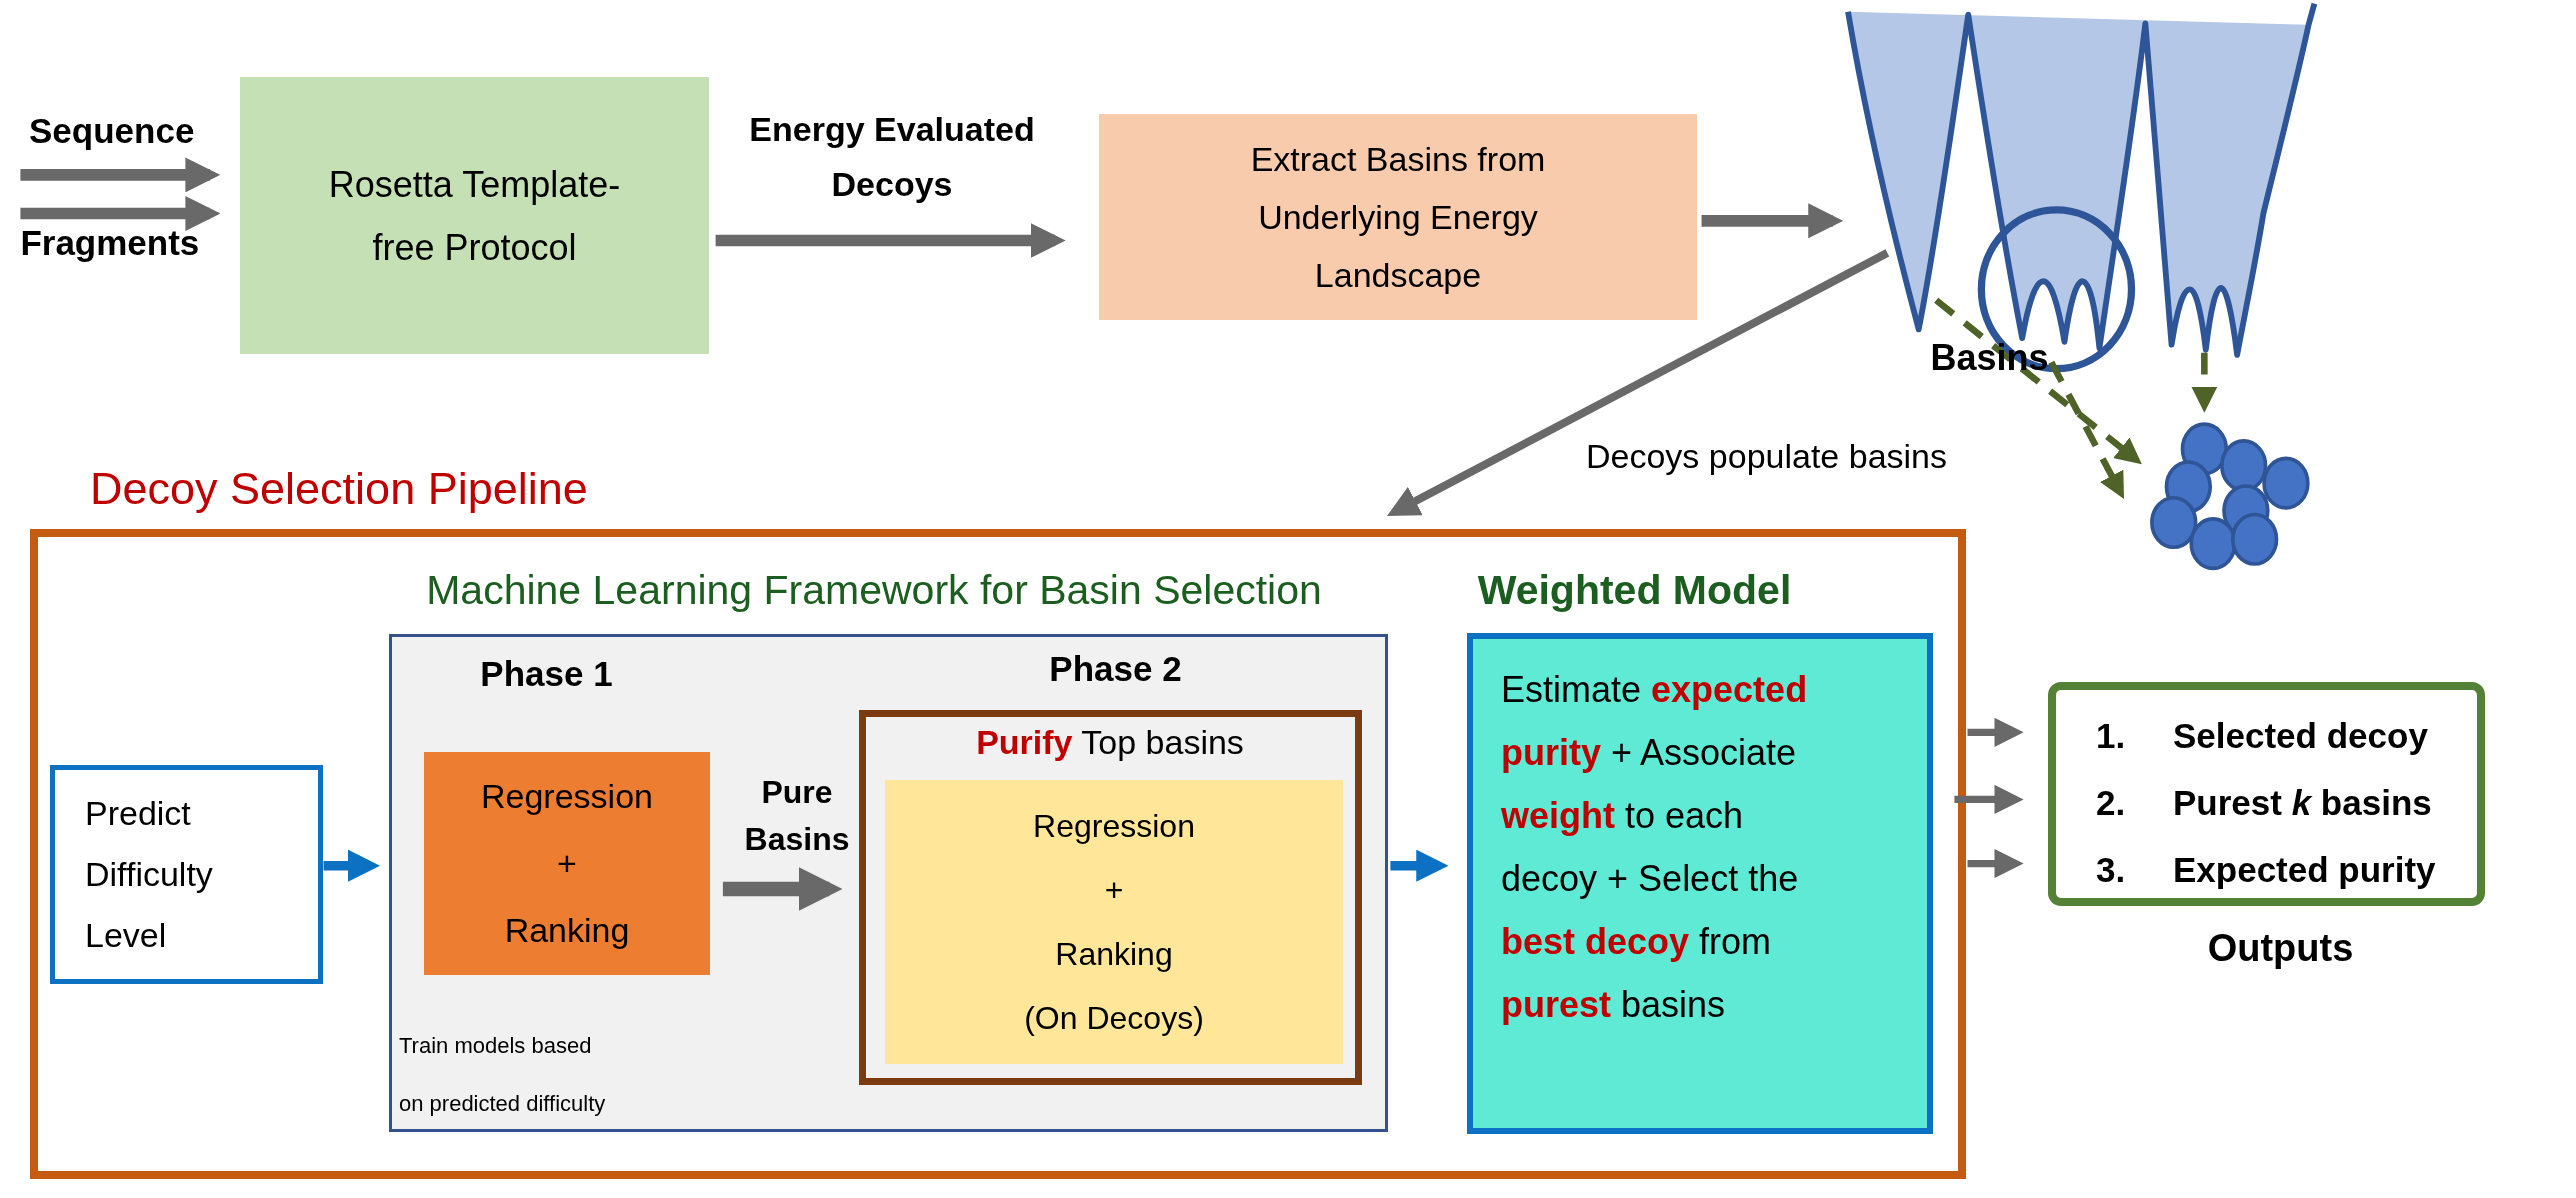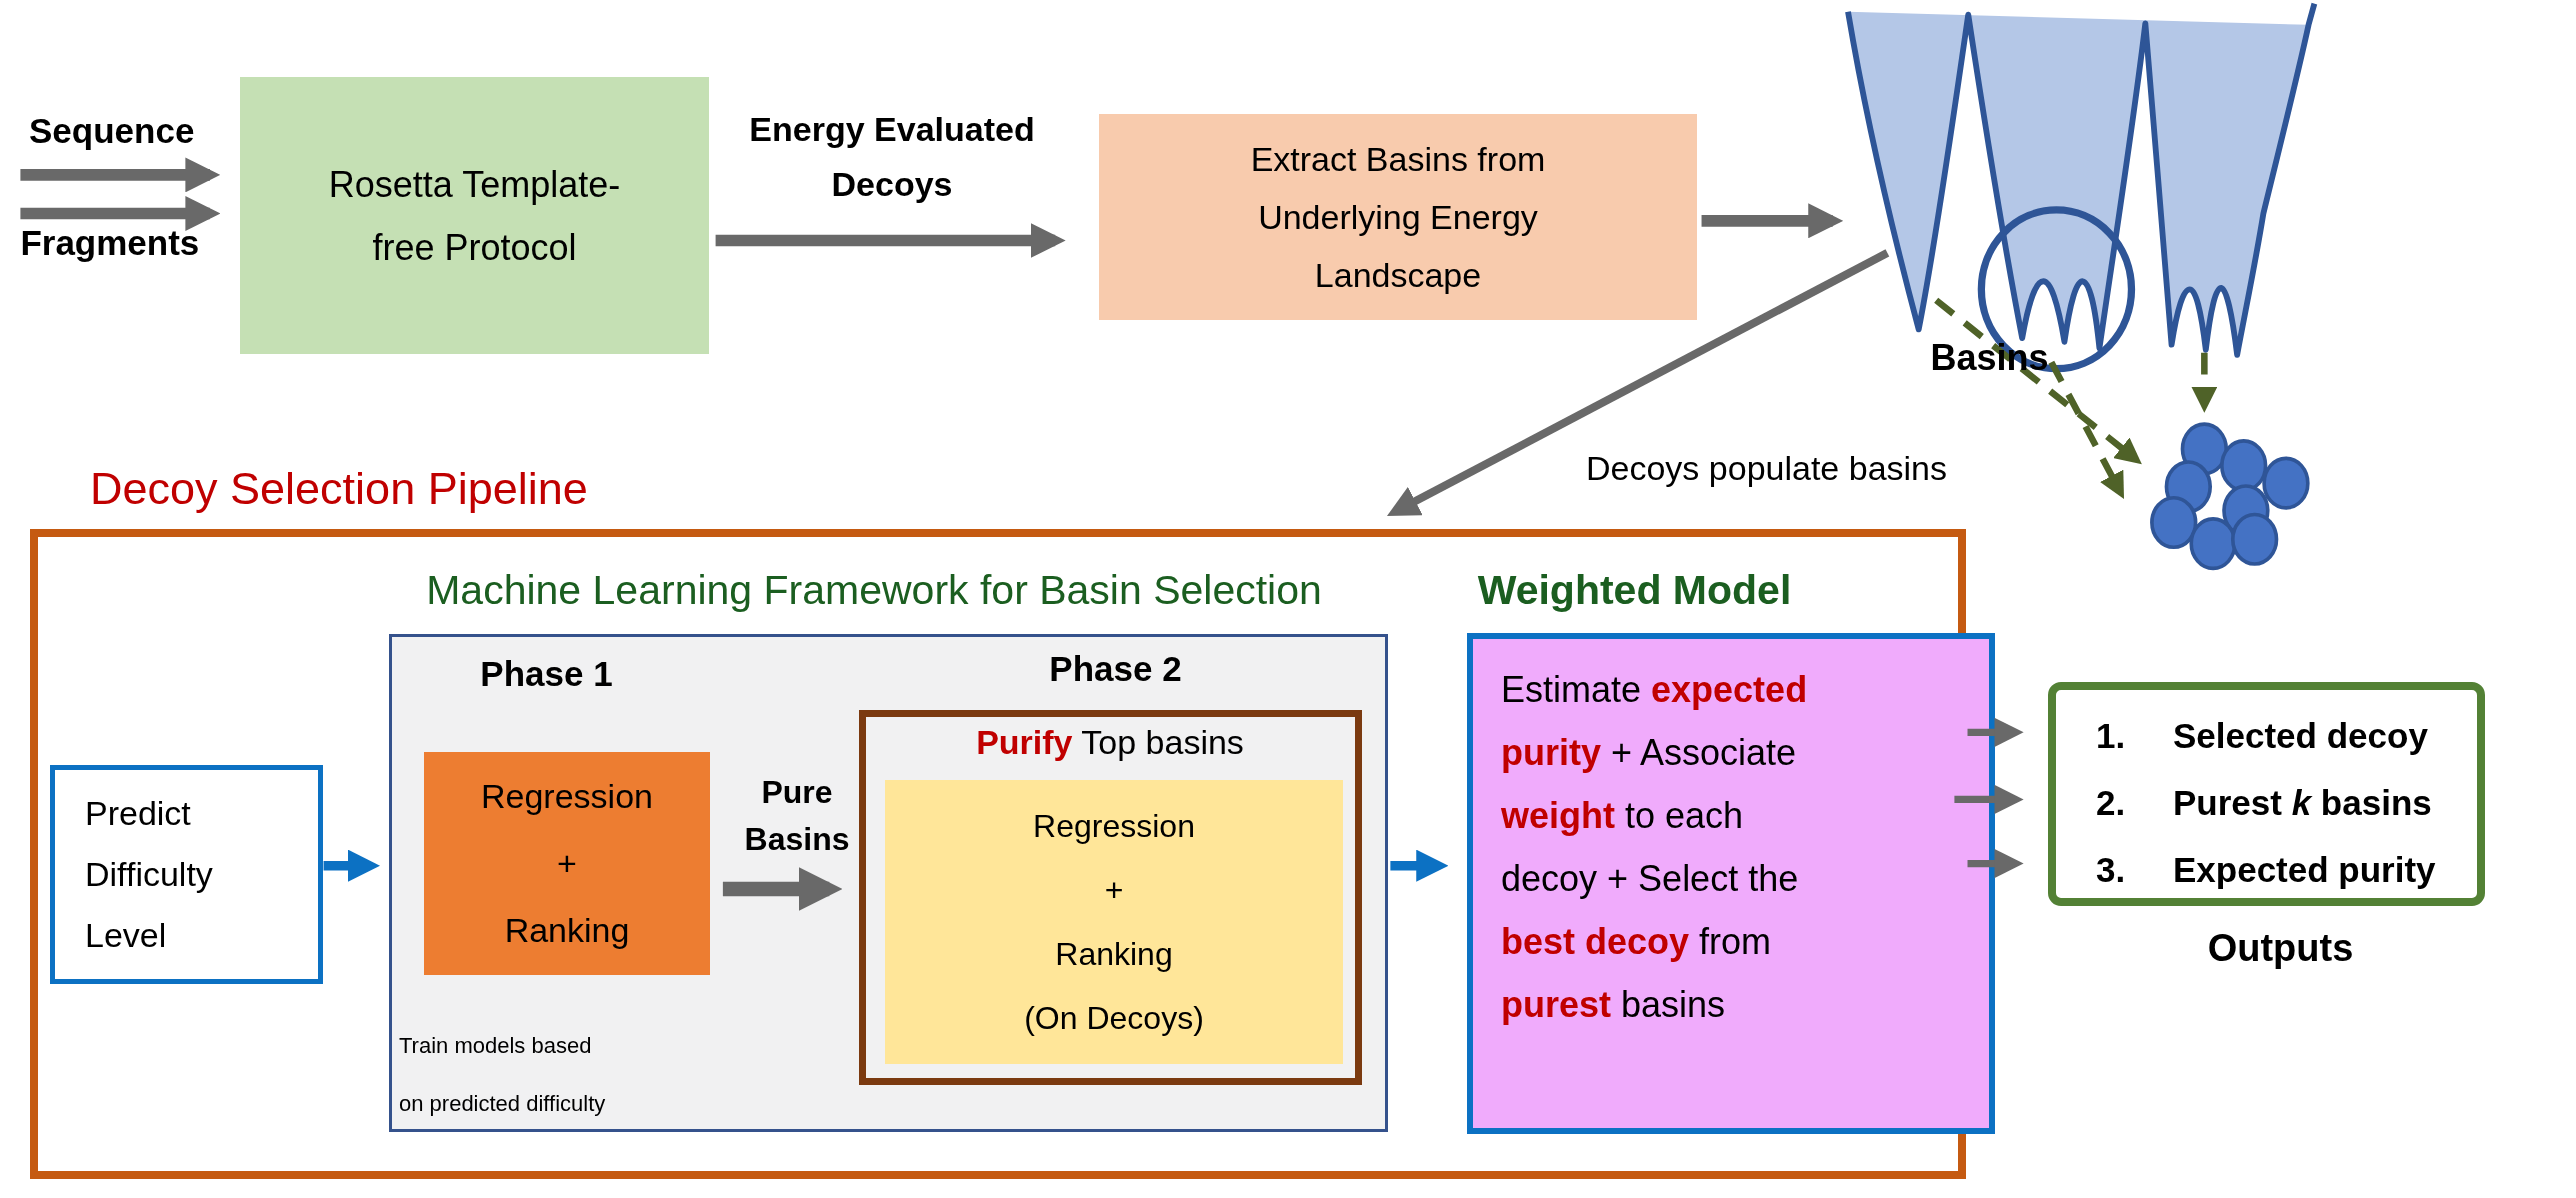--- a/index.html
+++ b/index.html
@@ -13,21 +13,21 @@
     display:flex;flex-direction:column;justify-content:center;align-items:center;
     font-size:36px;line-height:63px;}
   .extract-box{left:1099px;top:114px;width:598px;height:206px;background:#F8CBAD;
     display:flex;flex-direction:column;justify-content:center;align-items:center;
     font-size:34px;line-height:58px;}
   .seq-label{left:29px;top:111px;width:219px;font-size:35px;font-weight:bold;}
   .frag-label{left:20.4px;top:223px;width:233px;font-size:35px;font-weight:bold;}
   .energy-label{left:710px;top:102px;width:364px;font-size:34px;font-weight:bold;
     line-height:55px;text-align:center;}
   .basins-label{left:1924px;top:337px;width:131px;font-size:36px;font-weight:bold;text-align:center;}
-  .decoys-pop-label{left:1586px;top:437px;width:554px;font-size:34px;margin-top:12px;}
+  .decoys-pop-label{left:1586px;top:437px;width:554px;font-size:34px;}
   
   .pipeline-title{left:90px;top:463px;width:656px;font-size:45px;color:#C00000;}
   .pipeline-box{left:30px;top:529px;width:1936px;height:650px;border:8px solid #C55A11;background:#fff;box-sizing:border-box;}
   .ml-title{left:364px;top:567px;width:1020px;font-size:41px;font-weight:normal;color:#1B5E20;text-align:center;}
   .weighted-title{left:1467px;top:567px;width:335px;font-size:41px;font-weight:bold;color:#1B5E20;text-align:center;}
   .gray-panel{left:389px;top:634px;width:999px;height:498px;background:#F1F1F2;
     border:3.6px solid #35528C;box-sizing:border-box;}
   .phase1-label{left:437px;top:654px;width:219px;font-size:35px;font-weight:bold;text-align:center;}
   .phase2-label{left:1006px;top:649px;width:219px;font-size:35px;font-weight:bold;text-align:center;}
   .reg1-box{left:424px;top:752px;width:286px;height:223px;background:#ED7D31;
@@ -38,21 +38,21 @@
   .phase2-box{left:859px;top:710px;width:503px;height:375px;border:7.3px solid #7B3A10;box-sizing:border-box;}
   .purify-header{left:866px;top:723px;width:488px;font-size:34px;text-align:center;}
   .purify-red{color:#C00000;font-weight:bold;}
   .reg2-box{left:885px;top:780px;width:458px;height:284px;background:#FFE699;
     display:flex;flex-direction:column;justify-content:center;align-items:center;
     font-size:32px;line-height:64px;}
   .train-note{left:399px;top:1017px;width:437px;font-size:22px;line-height:58px;}
   .predict-box{left:50px;top:765px;width:273px;height:219px;background:#fff;border:5.8px solid #0C71C3;
     box-sizing:border-box;display:flex;flex-direction:column;justify-content:center;
     padding-left:30px;font-size:34px;line-height:61px;}
-  .weighted-box{left:1467px;top:633px;width:528px;height:501px;background:#f0abfc;border:6.6px solid #0C71C3;
+  .weighted-box{left:1467px;top:633px;width:466px;height:501px;background:#5eead4;border:6.6px solid #0C71C3;
     box-sizing:border-box;padding:19px 7.3px 0 28px;font-size:36px;line-height:63px;}
   .red-seg{color:#C00000;font-weight:bold;}
   
   .outputs-box{left:2048px;top:682px;width:437px;height:224px;background:#fff;border:8.7px solid #538135;
     border-radius:13px;box-sizing:border-box;padding:11.7px 0 0 40px;font-size:35px;font-weight:bold;line-height:67px;}
   .out-row{display:flex;}
   .out-num{width:77px;}
   .outputs-label{left:2186px;top:927px;width:189px;font-size:38px;font-weight:bold;text-align:center;}
   .ital{font-style:italic;}
   svg.overlay{position:absolute;left:0;top:0;pointer-events:none;}

